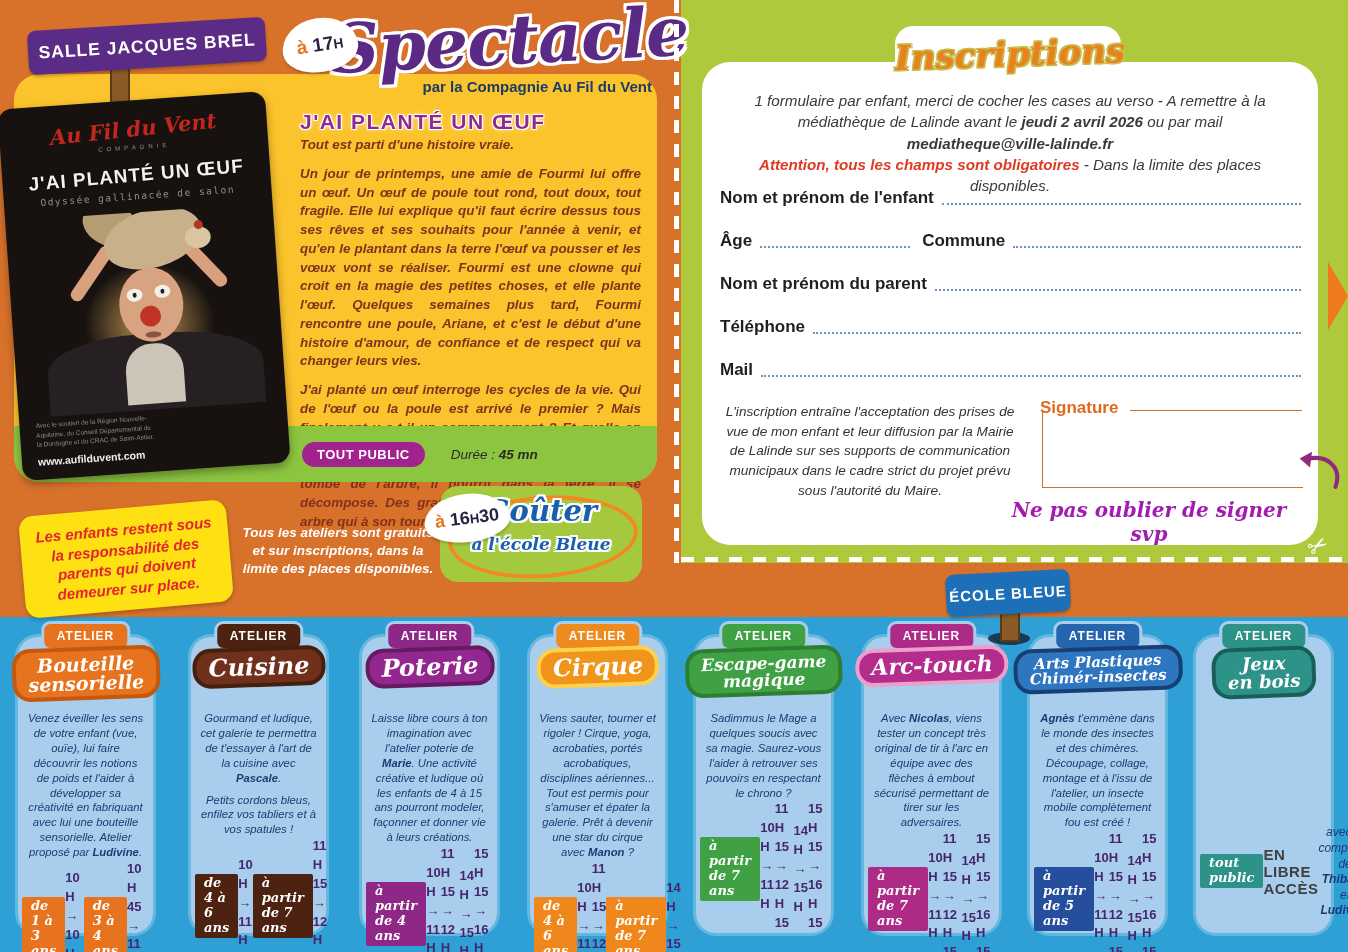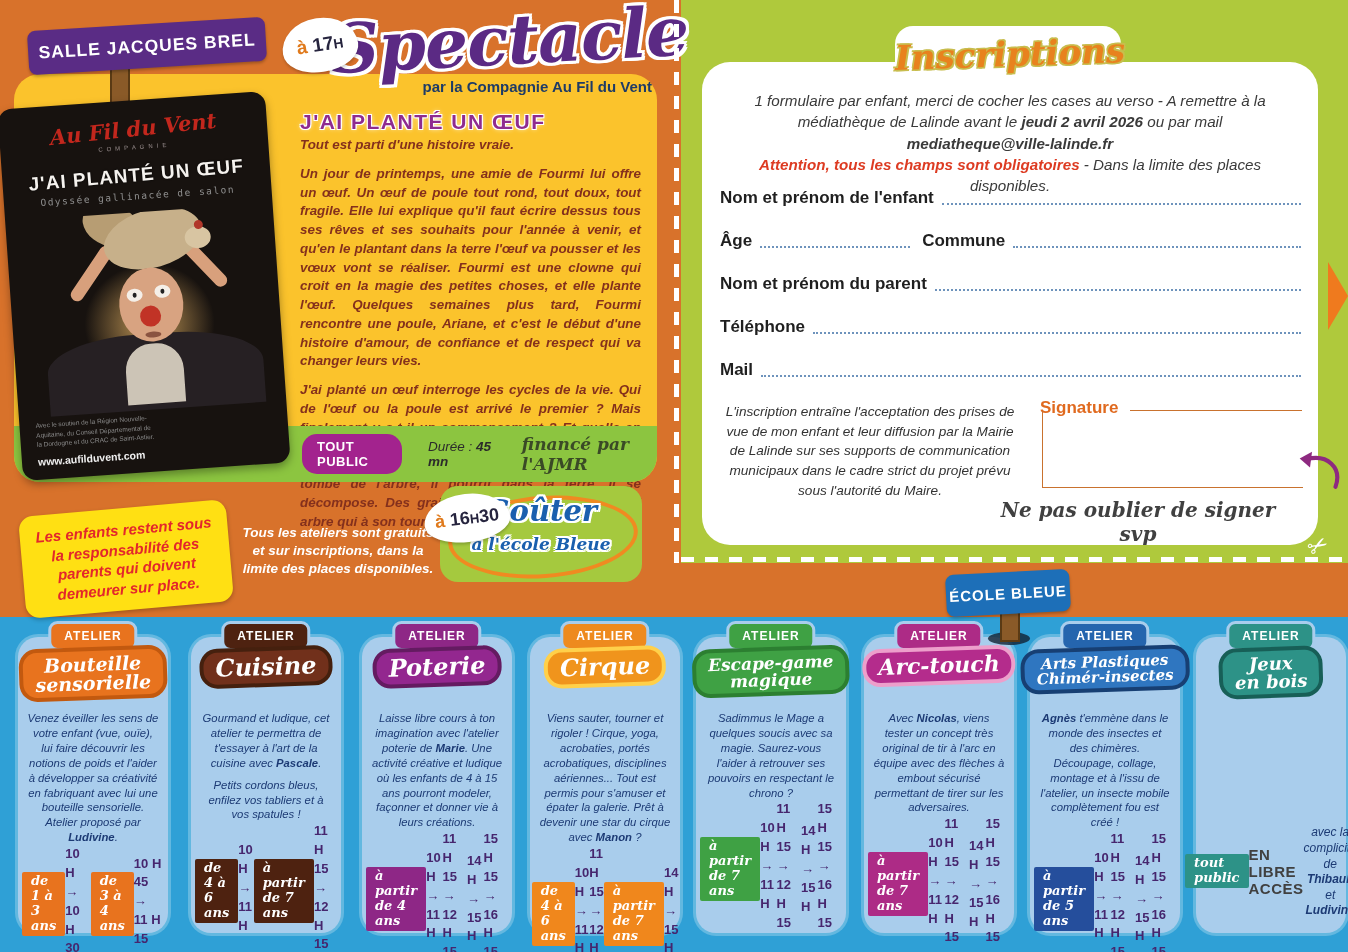--- a/index.html
+++ b/index.html
@@ -100,35 +100,35 @@
   .form-rows{left:18px;top:118px;width:583px;}
   .frow{display:flex;align-items:flex-end;margin-bottom:14px;height:29px;}
   .flabel{font-weight:bold;font-size:17px;color:#1F1F1F;white-space:nowrap;padding-bottom:1px;}
   .fdots{flex:1;border-bottom:2px dotted #6E93BC;margin:0 2px 4px 8px;}
   .fdots-age{flex:0 0 150px;}
   .flabel-commune{margin-left:10px;}
   .consent{left:20px;top:340px;width:296px;font-style:italic;font-size:13.6px;color:#333;line-height:1.45;text-align:center;}
   .sig-label{left:338px;top:336px;font-weight:bold;font-size:17px;color:#E06A1F;}
   .sig-topline{left:428px;top:348px;width:172px;height:1px;background:#C9722E;}
   .sig-box{left:340px;top:349px;width:260px;height:76px;border-left:1px solid #C9722E;border-bottom:1px solid #C9722E;}
-  .sig-note{left:286px;top:436px;width:300px;text-align:center;font-size:20px;color:#404040;}
+  .sig-note{left:297px;top:436px;width:300px;text-align:center;font-size:20px;color:#a21caf;}
   .sig-arrow{left:577px;top:378px;width:62px;height:62px;}
   .edge-arrow{left:1328px;top:262px;width:0;height:0;border-top:34px solid transparent;
     border-bottom:34px solid transparent;border-left:20px solid #EF7A1E;z-index:5;}
 
   
   .blue-strip{left:0;top:617px;width:1348px;height:335px;background:#2FA0D6;}
   .school-banner{left:946px;top:572px;width:124px;height:42px;background:#1D6FB8;border-radius:8px;
     transform:rotate(-3deg);color:#fff;font-weight:bold;font-size:15px;letter-spacing:1px;
     display:flex;align-items:center;justify-content:center;z-index:6;box-shadow:0 2px 3px rgba(0,0,0,.25);}
   .post-school{left:1000px;top:608px;height:30px;}
   .hole-school{left:988px;top:632px;width:42px;height:13px;background:#123;}
 
-  .ws-card{position:absolute;top:637px;width:150px;height:296px;background:#A9CDEC;border-radius:20px;
-    display:flex;flex-direction:column;align-items:center;padding:30px 4px 10px;box-sizing:border-box;
+  .ws-card{position:absolute;top:637px;width:135px;height:296px;background:#A9CDEC;border-radius:20px;
+    display:flex;flex-direction:column;padding:30px 4px 10px;box-sizing:border-box;
     box-shadow:0 0 0 3px rgba(255,255,255,.25);}
   .ws-badge{position:absolute;top:-16px;left:50%;transform:translateX(-50%);padding:5px 13px;border-radius:9px;
     color:#fff;font-weight:bold;font-size:12px;letter-spacing:1px;border:3px solid #A9CDEC;white-space:nowrap;}
   .ws-title{position:absolute;top:14px;left:50%;transform:translateX(-50%) rotate(-2deg);padding:4px 12px;
     border-radius:14px;color:#fff;text-align:center;line-height:.98;white-space:nowrap;z-index:2;}
   .ws-desc{margin-top:44px;padding:0 5px;font-style:italic;font-size:11.3px;line-height:1.32;
     color:#1C3A74;text-align:center;}
   .ws-desc2{margin-top:7px;padding:0 5px;font-style:italic;font-size:11.3px;line-height:1.32;
     color:#1C3A74;text-align:center;}
   .ws-slots{margin-top:auto;margin-bottom:4px;display:flex;flex-direction:row;align-items:center;}
@@ -183,21 +183,20 @@
   <div class="abs yellow-card">
     <div class="abs oeuf-heading outline-w1">J'AI PLANTÉ UN ŒUF</div>
     <div class="abs show-par">
       <p>Tout est parti d'une histoire vraie.</p>
       <p>Un jour de printemps, une amie de Fourmi lui offre un œuf. Un œuf de poule tout rond, tout doux, tout fragile. Elle lui explique qu'il faut écrire dessus tous ses rêves et ses souhaits pour l'année à venir, et qu'en le plantant dans la terre l'œuf va pousser et les vœux vont se réaliser. Fourmi est une clowne qui croit en la magie des petites choses, et elle plante l'œuf. Quelques semaines plus tard, Fourmi rencontre une poule, Ariane, et c'est le début d'une histoire d'amour, de confiance et de respect qui va changer leurs vies.</p>
       <p>J'ai planté un œuf interroge les cycles de la vie. Qui de l'œuf ou la poule est arrivé le premier ? Mais finalement y a-t-il un commencement ? Et quelle en serait la fin ? Et s'il n'y avait finalement ni début ni fin, mais une transformation permanente ? Le fruit tombe de l'arbre, il pourrit dans la terre, il se décompose. Des graines repoussent en un nouvel arbre qui à son tour fera des fruits...</p>
     </div>
     <div class="abs green-band">
       <span class="tp-pill">TOUT PUBLIC</span>
       <span class="duration"><span>Durée : </span><span class="b">45 mn</span></span>
-      <span class="funding script">financé par l'AJMR</span>
     </div>
   </div>
 
   <div class="abs byline"><span class="b">par la Compagnie </span><span class="b">Au Fil du Vent</span></div>
 
   <div class="abs poster">
     <div class="abs script poster-logo">Au Fil du Vent</div>
     <div class="abs poster-comp">COMPAGNIE</div>
     <div class="abs poster-title">J'AI PLANTÉ UN ŒUF</div>
     <div class="abs poster-sub">Odyssée gallinacée de salon</div>
@@ -300,21 +299,21 @@
           <div class="time-line">10 H → 10 H 30</div>
           <div class="age-band">de 3 à 4 ans</div>
           <div class="time-line">10 H 45 → 11 H 15</div>
         </div>
       </div>
       <div class="ws-card theme-brown" style="left: 191px;">
         <div class="ws-badge">ATELIER</div>
         <div class="ws-title script">
           <div>Cuisine</div>
         </div>
-        <div class="ws-desc"><span>Gourmand et ludique, cet atelier te permettra de t'essayer à l'art de la cuisine avec </span><span class="b">Pascale</span><span>.</span></div>
+        <div class="ws-desc"><span>Gourmand et ludique, cet galerie te permettra de t'essayer à l'art de la cuisine avec </span><span class="b">Pascale</span><span>.</span></div>
         <div class="ws-desc2"><span>Petits cordons bleus, enfilez vos tabliers et à vos spatules !</span></div>
         <div class="ws-slots">
           <div class="age-band">de 4 à 6 ans</div>
           <div class="time-line">10 H → 11 H</div>
           <div class="age-band">à partir de 7 ans</div>
           <div class="time-line">11 H 15 → 12 H 15</div>
         </div>
       </div>
       <div class="ws-card theme-purple" style="left: 362px;">
         <div class="ws-badge">ATELIER</div>

